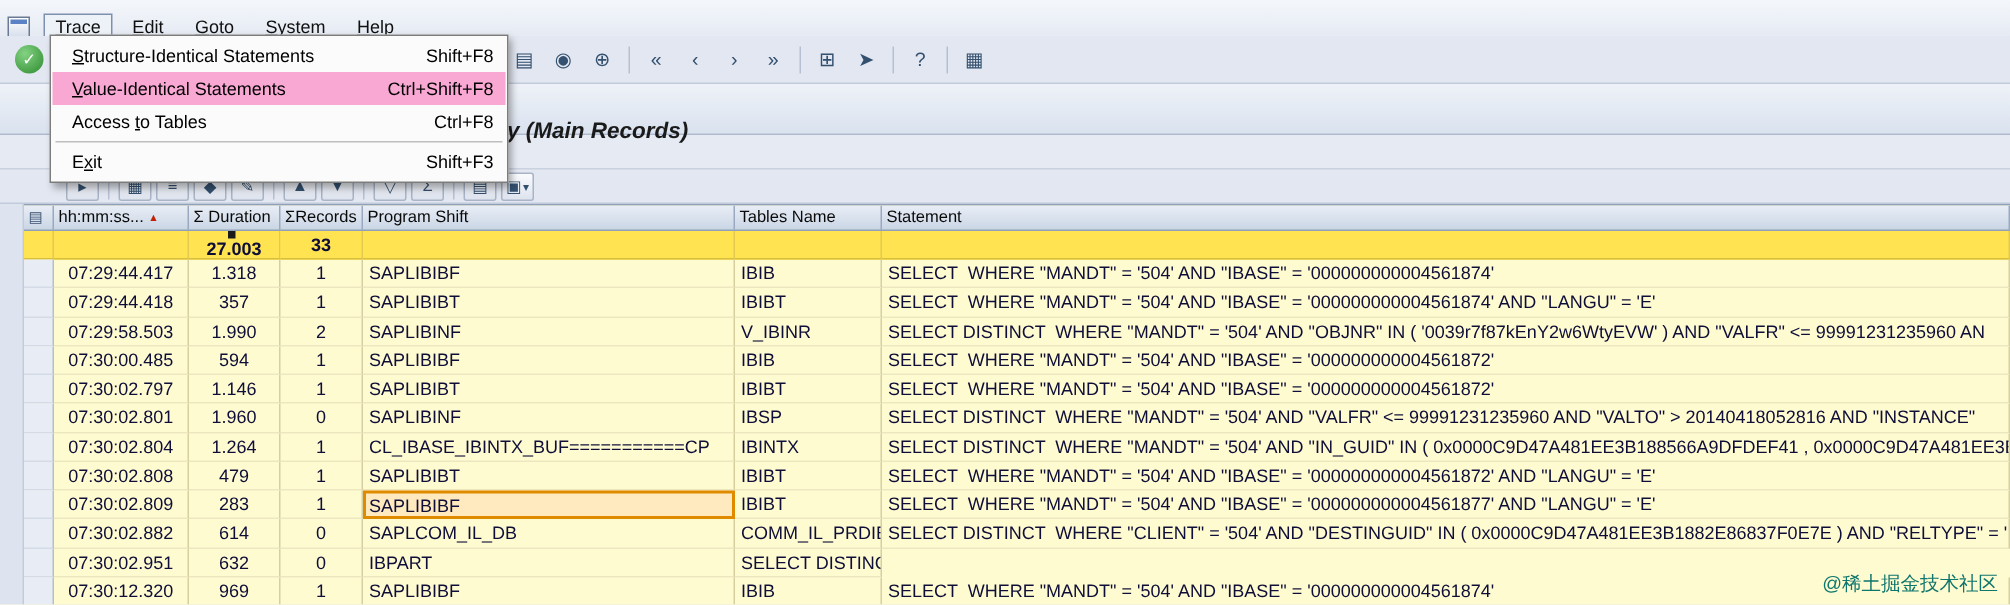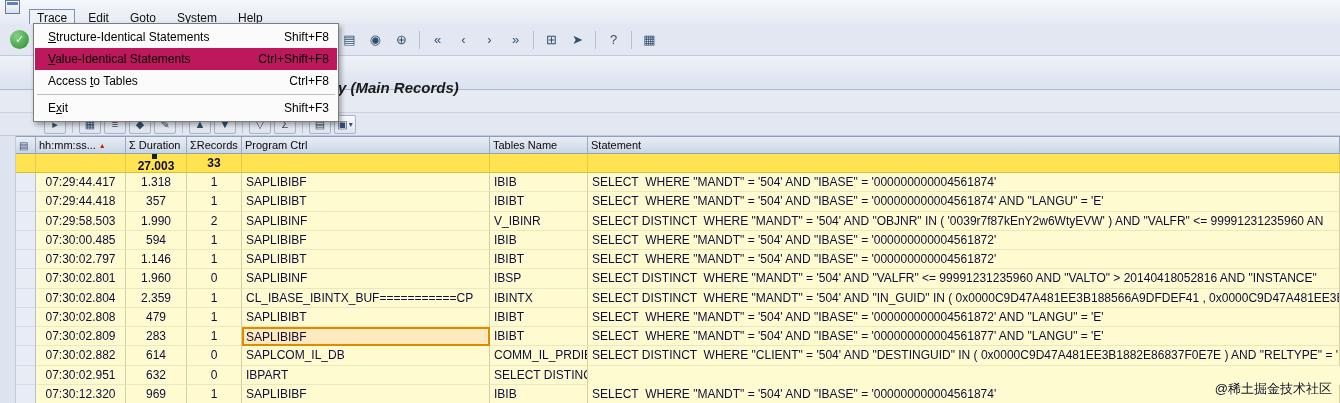--- a/index.html
+++ b/index.html
@@ -6,21 +6,21 @@
   html,body { width:1340px; height:403px; overflow:hidden; }
   body {
     position:relative;
     font-family:"Liberation Sans", sans-serif;
     background:#E6EAF3;
     color:#111;
   }
   u { text-decoration:underline; }
 
   
-  .menubar{position:absolute;top:0;left:0;right:0;height:36px;display:flex;
+  .menubar{position:absolute;top:0;left:0;right:0;height:36px;display:flex;align-items:center;
     padding-left:5px;background:linear-gradient(#F4F7FB,#DFE5F0);border-bottom:1px solid #B6C0D2;}
   .screen-icon{width:15px;height:14px;border:1px solid #6B7A94;background:linear-gradient(#FFFFFF,#D8E0EC);
     margin-right:9px;position:relative;flex:none;}
   .screen-icon::after{content:"";position:absolute;left:1px;top:1px;right:1px;height:3px;background:#5B82C4;}
   .mb-items{display:flex;gap:5px;align-items:center;}
   .menu-item{font-size:12px;padding:2px 8px;color:#101010;}
   .menu-item.active{background:#EDF1F8;border:1px solid #7E90AE;padding:1px 7px;}
 
   
   .stdbar{position:absolute;top:24px;left:0;right:0;height:32px;background:#E2E7F1;border-bottom:1px solid #C2CBDB;}
@@ -65,26 +65,26 @@
   .total-row{height:19px;background:#FFE351;font-weight:bold;}
   .total-row .g-c{border-right:1px solid #E3C94E;border-bottom:1px solid #D8BE3C;background:#FFE351;}
   .sum-marker{width:5px;height:5px;background:#1A1A1A;margin-right:4px;flex:none;display:inline-block;}
 
   .sel-cell{border:2px solid #E08A00 !important;background:#FFE9BE;padding:0 2px;}
 
   
   .dropdown{position:absolute;top:23px;left:33px;width:306px;background:#FBFBFB;border:1px solid #7C7C7C;
     box-shadow:2px 3px 5px rgba(0,0,0,.35);padding:2px 1px;z-index:50;}
   .dd-item{height:22px;display:flex;align-items:center;padding:0 8px 0 13px;font-size:12px;color:#000;}
-  .dd-item.hl{background:#be185d;gap:48px;}
+  .dd-item.hl{background:#f9a8d4;gap:48px;}
   .dd-label{flex:1;}
   .dd-shortcut{margin-left:12px;}
   .dd-sep{border-top:1px solid #BEBEBE;margin:2px 2px;}
 
-  .watermark{position:absolute;right:8px;bottom:5px;font-size:13px;color:#0f172a;z-index:60;}
+  .watermark{position:absolute;right:8px;bottom:5px;font-size:13px;color:#0f766e;z-index:60;}
 </style>
 </head>
 <body>
 
 <div class="menubar">
   <div class="screen-icon"></div>
   <div class="mb-items">
       <div class="menu-item active"><u>T</u>race</div>
       <div class="menu-item"><u>E</u>dit</div>
       <div class="menu-item"><u>G</u>oto</div>
@@ -195,21 +195,21 @@
         <span>hh:mm:ss...</span>
         <span class="sort">▲</span>
       </div>
       <div class="g-h">
         <span>Σ Duration</span>
       </div>
       <div class="g-h">
         <span>ΣRecords</span>
       </div>
       <div class="g-h">
-        <span>Program Ctrl</span>
+        <span>Program Shift</span>
       </div>
       <div class="g-h">
         <span>Tables Name</span>
       </div>
       <div class="g-h">
         <span>Statement</span>
       </div>
     </div>
   <div class="grid-row total-row">
     <div class="g-c c-sel"></div>
@@ -276,21 +276,21 @@
         <div class="g-c c-time">07:30:02.801</div>
         <div class="g-c c-num">1.960</div>
         <div class="g-c c-num">0</div>
         <div class="g-c c-text">SAPLIBINF</div>
         <div class="g-c c-text">IBSP</div>
         <div class="g-c c-stmt">SELECT DISTINCT  WHERE "MANDT" = '504' AND "VALFR" &lt;= 99991231235960 AND "VALTO" &gt; 20140418052816 AND "INSTANCE"</div>
       </div>
       <div class="grid-row data-row">
         <div class="g-c c-sel"></div>
         <div class="g-c c-time">07:30:02.804</div>
-        <div class="g-c c-num">2.359</div>
+        <div class="g-c c-num">1.264</div>
         <div class="g-c c-num">1</div>
         <div class="g-c c-text">CL_IBASE_IBINTX_BUF===========CP</div>
         <div class="g-c c-text">IBINTX</div>
         <div class="g-c c-stmt">SELECT DISTINCT  WHERE "MANDT" = '504' AND "IN_GUID" IN ( 0x0000C9D47A481EE3B188566A9DFDEF41 , 0x0000C9D47A481EE3B</div>
       </div>
       <div class="grid-row data-row">
         <div class="g-c c-sel"></div>
         <div class="g-c c-time">07:30:02.808</div>
         <div class="g-c c-num">479</div>
         <div class="g-c c-num">1</div>

